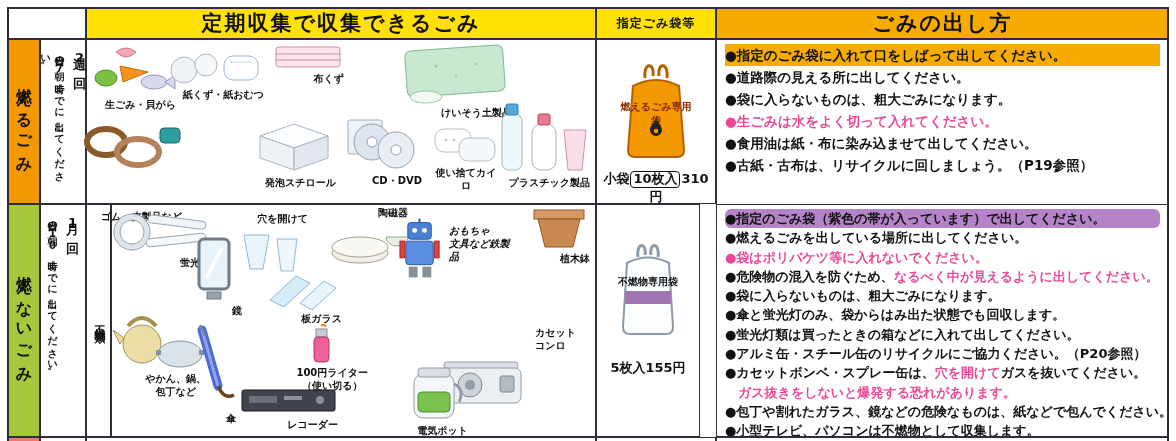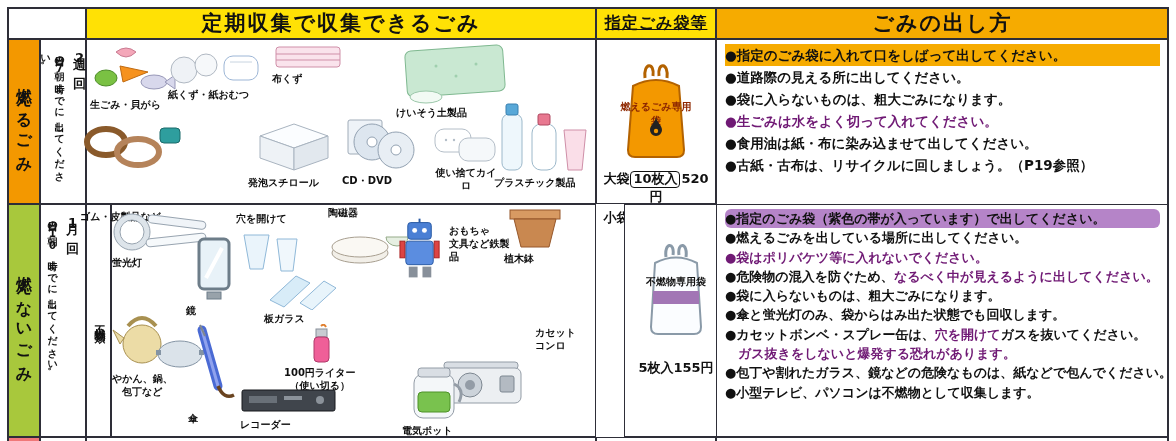--- a/index.html
+++ b/index.html
@@ -4,42 +4,42 @@
 <style>
   html,body{margin:0;padding:0;background:#fff;}
   body{font-family:"DejaVu Sans","Liberation Sans",sans-serif;}
   .page{position:relative;width:1176px;height:441px;overflow:hidden;background:#fff;color:#111;}
   .cell{position:absolute;background:#fff;border:1px solid #2e2e38;box-sizing:border-box;}
   .frame{position:absolute;left:7px;top:7px;width:1162px;height:442px;border:2px solid #2e2e38;box-sizing:border-box;pointer-events:none;}
   .hdr{display:flex;align-items:center;justify-content:center;font-weight:bold;}
   .bg-yellow{background:#ffe105;align-items:center;}
   .bg-howto{background:#f6ab00;}
   .hdr-big{font-size:21px;letter-spacing:2px;}
-  .hdr-mid{font-size:16px;letter-spacing:1px;text-decoration:underline;}
+  .hdr-mid{font-size:12px;letter-spacing:1px;}
   .catcell{display:flex;align-items:center;justify-content:center;}
   .bg-burn{background:#f39800;}
   .bg-nonburn{background:#a8c83c;}
   .bg-next{background:#f07878;}
   .vtext{writing-mode:vertical-rl;text-orientation:upright;}
   .cat-label{font-size:16px;font-weight:bold;letter-spacing:4px;}
   .schedcell{display:flex;justify-content:center;padding-top:8px;}
   .sched-inner{writing-mode:vertical-rl;text-orientation:upright;height:calc(100% - 12px);}
   .sched-main{font-size:13px;font-weight:bold;letter-spacing:2px;margin-left:4px;}
   .sched-note{font-size:10px;font-weight:bold;letter-spacing:1px;line-height:14px;}
   .subcat{display:flex;align-items:center;justify-content:center;}
   .subcat-label{font-size:11px;font-weight:bold;letter-spacing:2px;}
   .instr{padding:4px 8px;overflow:hidden;}
   .instr-line{font-weight:bold;color:#111;white-space:nowrap;}
   .r1 .instr-line{font-size:13.5px;line-height:22px;}
   .r2 .instr-line{font-size:13px;line-height:19.3px;border-radius:6px;}
   .hl-orange{background:#f6ab00;}
   .hl-purple{background:#b584c8;}
-  .seg-red{color:#701a75;margin-top:18px;}
+  .seg-red{color:#ec4899;margin-top:18px;}
   .seg-boxed{display:inline-block;border:1.5px solid #111;border-radius:4px;padding:0 2px;margin:0 1px;line-height:1.15;}
-  .item{position:absolute;display:flex;flex-direction:column;align-items:flex-start;gap:2px;}
+  .item{position:absolute;display:flex;flex-direction:column;align-items:flex-end;gap:2px;}
   .item.label-top{flex-direction:column-reverse;}
   .item.hrow{flex-direction:row;align-items:flex-start;gap:6px;}
   .item.abs{display:block;}
   .ilabel{font-size:10px;font-weight:bold;text-align:center;white-space:pre-line;line-height:1.3;color:#101010;}
   .ilabel.left{text-align:left;}
   .bagcell{text-align:center;}
   .bag{position:relative;width:74px;margin:14px auto 4px;}
   .bag2{width:66px;margin:30px auto 16px;}
   .bag-text{position:absolute;left:0;right:0;text-align:center;font-size:10px;font-weight:bold;}
   .bag-mark{position:absolute;top:62px;left:28px;}
@@ -80,21 +80,20 @@
         <path d="M26,24 C24,8 36,8 34,22" fill="none" stroke="#b36200" stroke-width="3"></path>
         <path d="M40,22 C38,8 50,8 48,24" fill="none" stroke="#b36200" stroke-width="3"></path>
         <path d="M14,32 Q37,20 60,32 L65,96 Q65,103 58,103 L16,103 Q9,103 9,96 Z" fill="#f39800" stroke="#b36200" stroke-width="2"></path>
       </svg>
       <div class="bag-text" style="top:46px;color:#8e2800;">燃えるごみ専用袋</div>
       <svg class="bag-mark" width="18" height="22" viewBox="0 0 18 22">
         <path d="M9,1 C10,7 15,9 15,14 A6,6 0 0 1 3,14 C3,9 8,7 9,1 Z" fill="#222"></path>
         <circle cx="9" cy="15" r="2.2" fill="#f39800"></circle>
       </svg>
     </div>
-    <div class="price"><span>大袋</span><span class="seg-boxed">10枚入</span><span>520円</span></div>
     <div class="price"><span>小袋</span><span class="seg-boxed">10枚入</span><span>310円</span></div>
   </div>
   <div class="cell instr r1" style="left:716px;top:39px;width:453px;height:208px;">
       <div class="instr-line hl-orange"><span>●指定のごみ袋に入れて口をしばって出してください。</span></div>
       <div class="instr-line"><span>●道路際の見える所に出してください。</span></div>
       <div class="instr-line"><span>●袋に入らないものは、粗大ごみになります。</span></div>
       <div class="instr-line"><span class="seg-red">●生ごみは水をよく切って入れてください。</span></div>
       <div class="instr-line"><span>●食用油は紙・布に染み込ませて出してください。</span></div>
       <div class="instr-line"><span>●古紙・古布は、リサイクルに回しましょう。（P19参照）</span></div>
     </div>
@@ -105,39 +104,41 @@
   <div class="cell schedcell" style="left:40px;top:204px;width:46px;height:233px;">
     <div class="sched-inner">
       <div class="sched-main">月1回</div>
       <div class="sched-note">当日の朝10時までに出してください。</div>
     </div>
   </div>
   <div class="cell subcat" style="left:86px;top:204px;width:25px;height:233px;">
     <span class="vtext subcat-label">不燃物類</span>
   </div>
   <div class="cell" style="left:111px;top:204px;width:485px;height:233px;"></div>
-  <div class="cell bagcell" style="left:596px;top:204px;width:104px;height:233px;margin-left:28px;">
+  <div class="cell bagcell" style="left:596px;top:204px;width:104px;height:233px;">
     <div class="bag bag2">
       <svg width="66" height="104" viewBox="0 0 66 104">
         <path d="M23,22 C21,7 32,7 30,20" fill="none" stroke="#8a9aa8" stroke-width="3"></path>
         <path d="M36,20 C34,7 45,7 43,22" fill="none" stroke="#8a9aa8" stroke-width="3"></path>
         <path d="M12,28 Q33,17 54,28 L58,92 Q58,99 51,99 L15,99 Q8,99 8,92 Z" fill="#fbfdff" stroke="#8a9aa8" stroke-width="2"></path>
         <rect x="10" y="56" width="46" height="13" fill="#a276b5"></rect>
       </svg>
       <div class="bag-text" style="top:40px;color:#111;">不燃物専用袋</div>
     </div>
     <div class="price">5枚入155円</div>
   </div>
   <div class="cell instr r2" style="left:716px;top:204px;width:453px;height:233px;">
       <div class="instr-line hl-purple"><span>●指定のごみ袋（紫色の帯が入っています）で出してください。</span></div>
       <div class="instr-line"><span>●燃えるごみを出している場所に出してください。</span></div>
       <div class="instr-line"><span class="seg-red">●袋はポリバケツ等に入れないでください。</span></div>
       <div class="instr-line"><span>●危険物の混入を防ぐため、</span><span class="seg-red">なるべく中が見えるように出してください。</span></div>
       <div class="instr-line"><span>●袋に入らないものは、粗大ごみになります。</span></div>
       <div class="instr-line"><span>●傘と蛍光灯のみ、袋からはみ出た状態でも回収します。</span></div>
+      <div class="instr-line"><span>●蛍光灯類は買ったときの箱などに入れて出してください。</span></div>
+      <div class="instr-line"><span>●アルミ缶・スチール缶のリサイクルにご協力ください。（P20参照）</span></div>
       <div class="instr-line"><span>●カセットボンベ・スプレー缶は、</span><span class="seg-red">穴を開けて</span><span>ガスを抜いてください。</span></div>
       <div class="instr-line"><span class="seg-red">　ガス抜きをしないと爆発する恐れがあります。</span></div>
       <div class="instr-line"><span>●包丁や割れたガラス、鏡などの危険なものは、紙などで包んでください。</span></div>
       <div class="instr-line"><span>●小型テレビ、パソコンは不燃物として収集します。</span></div>
     </div>
 
   <div class="cell bg-next" style="left:7px;top:437px;width:33px;height:8px;"></div>
   <div class="cell" style="left:40px;top:437px;width:46px;height:8px;"></div>
   <div class="cell" style="left:86px;top:437px;width:510px;height:8px;"></div>
   <div class="cell" style="left:596px;top:437px;width:120px;height:8px;"></div>
@@ -260,24 +261,24 @@
       <line x1="22" y1="0" x2="22" y2="4" stroke="#2a5aa4" stroke-width="2"></line>
       <rect x="10" y="4" width="24" height="17" rx="3" fill="#4a7fd4" stroke="#2a5aa4"></rect>
       <circle cx="17" cy="12" r="2.5" fill="#fff"></circle>
         <circle cx="27" cy="12" r="2.5" fill="#fff"></circle>
       <rect x="8" y="23" width="28" height="24" rx="3" fill="#5b8de0" stroke="#2a5aa4"></rect>
       <rect x="2" y="23" width="5" height="17" fill="#dd4444" stroke="#aa2222"></rect>
       <rect x="37" y="23" width="5" height="17" fill="#dd4444" stroke="#aa2222"></rect>
       <rect x="11" y="49" width="9" height="11" fill="#88909a"></rect>
         <rect x="25" y="49" width="9" height="11" fill="#88909a"></rect>
     </svg>
-    <div class="ilabel left" style="margin-top:6px;">おもちゃ
+    <div class="ilabel left" style="margin-top:6px;font-style:italic;">おもちゃ
 文具など鉄製品</div>
   </div>
-  <div class="item" style="left:504px;top:206px;width:62px;">
+  <div class="item" style="left:528px;top:206px;width:62px;">
     <svg width="62" height="44" viewBox="0 0 62 44">
       <rect x="6" y="4" width="50" height="9" fill="#d89a62" stroke="#96572a"></rect>
       <path d="M10,13 h42 l-7,28 h-28 z" fill="#c98850" stroke="#96572a"></path>
     </svg>
     <div class="ilabel">植木鉢</div>
   </div>
   <div class="item" style="left:186px;top:236px;width:56px;">
     <svg width="56" height="66" viewBox="0 0 56 66">
       <rect x="13" y="3" width="30" height="50" rx="5" fill="#e8f2f8" stroke="#6d7d89" stroke-width="3"></rect>
       <line x1="20" y1="42" x2="36" y2="12" stroke="#ffffff" stroke-width="4"></line>

